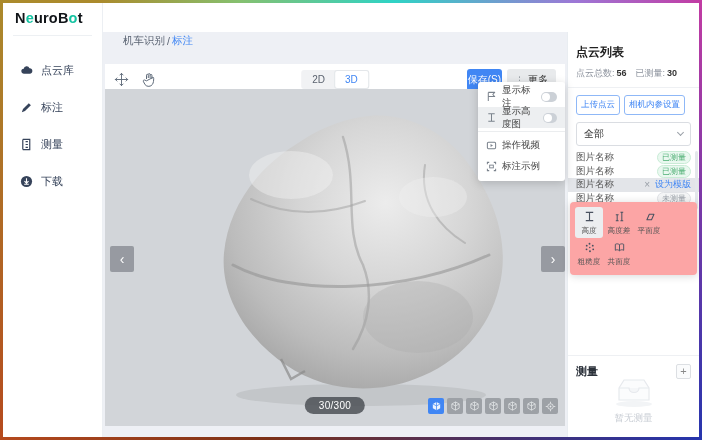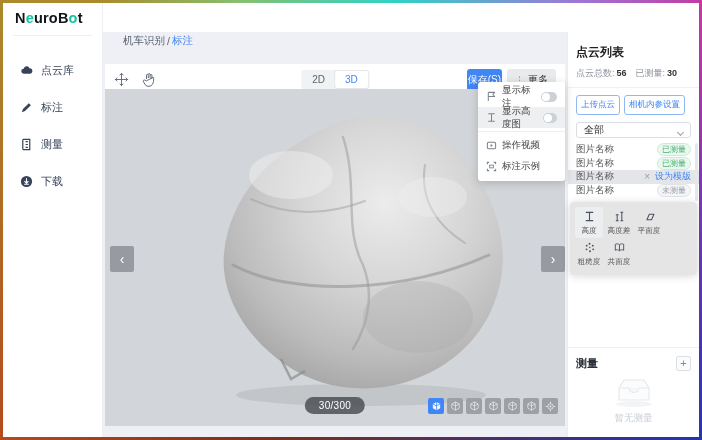--- a/index.html
+++ b/index.html
@@ -81,36 +81,36 @@
   .vbtn.active{background:#4086f4;}
 
   
   .panel{position:absolute;right:0;top:29px;bottom:0;width:132px;background:#fff;border-left:1px solid #e9edf1;padding:0 8px;}
   .p-title{margin-top:12px;font-size:12px;font-weight:bold;color:#222;}
   .p-stats{margin-top:6px;font-size:9px;color:#8b919c;display:flex;gap:9px;white-space:nowrap;}
   .p-stats b{color:#333;font-weight:bold;margin-left:2px;}
   .p-div{height:1px;background:#eef0f3;margin:7px -8px 0;}
   .p-btns{margin-top:7px;display:flex;gap:4px;}
   .p-btn{border:1px solid #8fb8f7;color:#4086f4;font-size:8.5px;padding:3px 4px;border-radius:3px;white-space:nowrap;background:#fff;cursor:pointer;}
-  .p-select{margin-top:7px;height:16px;border:1px solid #dadde2;border-radius:3px;display:flex;align-items:center;
+  .p-select{margin-top:7px;height:24px;border:1px solid #dadde2;border-radius:3px;display:flex;align-items:center;
     padding:0 7px;font-size:10px;color:#333;position:relative;cursor:pointer;background:#fff;}
   .p-select .sel-caret{position:absolute;right:7px;top:7px;width:5px;height:5px;border-right:1px solid #9aa0a8;border-bottom:1px solid #9aa0a8;transform:rotate(45deg);}
   .p-group{margin-top:9px;display:flex;align-items:center;gap:4px;font-size:9.5px;color:#666;}
   .g-badge{border:1px solid #a9c7f8;color:#4086f4;font-size:8px;padding:0 5px;border-radius:7px;line-height:12px;background:#f7faff;}
   .p-rows{margin-top:5px;position:relative;}
   .p-row{display:flex;align-items:center;height:13.5px;font-size:9.5px;color:#555;margin:0 -8px;padding:0 8px;cursor:pointer;}
   .p-row .badge{margin-left:auto;font-size:8px;line-height:11px;padding:0 4px;border-radius:7px;}
   .badge.ok{background:#eaf8f0;color:#4cae72;border:1px solid #c9ecd6;}
   .badge.no{background:#f4f5f6;color:#9aa0a8;border:1px solid #e0e2e6;}
   .p-row.selected{background:#e3e5e9;}
   .p-row .close{margin-left:auto;color:#9aa0a8;font-size:10px;}
   .p-row .action{color:#4086f4;font-size:9px;margin-left:5px;}
   .scroll-thumb{position:absolute;right:-7px;top:0;width:3px;height:58px;background:#e4e7eb;border-radius:2px;}
 
-  .palette{position:absolute;left:2px;right:2px;top:170px;background:#e5e5e5;border-radius:4px;
+  .palette{position:absolute;left:2px;right:2px;top:170px;background:#fca5a5;border-radius:4px;
     box-shadow:0 1px 8px rgba(0,0,0,.16);padding:5px 4px 6px;display:flex;flex-wrap:wrap;z-index:10;}
   .tool{width:28px;display:flex;flex-direction:column;align-items:center;gap:2px;padding:3px 0 2px;border-radius:3px;cursor:pointer;margin:0 1px;}
   .tool .t-label{font-size:8px;color:#555;white-space:nowrap;transform:scale(.95);}
   .tool.selected{background:#eceef0;}
 
   .m-head{margin-top:84px;display:flex;align-items:center;}
   .m-title{font-size:11px;font-weight:bold;color:#2b313a;}
   .m-add{margin-left:auto;width:15px;height:15px;border:1px solid #dcdfe3;border-radius:2px;background:#fafbfc;
     color:#888;font-size:11px;line-height:13px;text-align:center;cursor:pointer;}
   .empty{position:absolute;left:0;right:0;bottom:12px;display:flex;flex-direction:column;align-items:center;gap:4px;}

